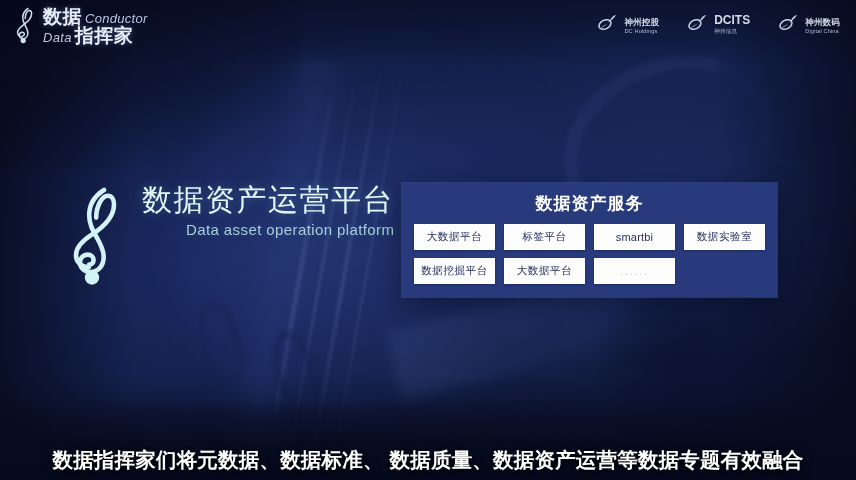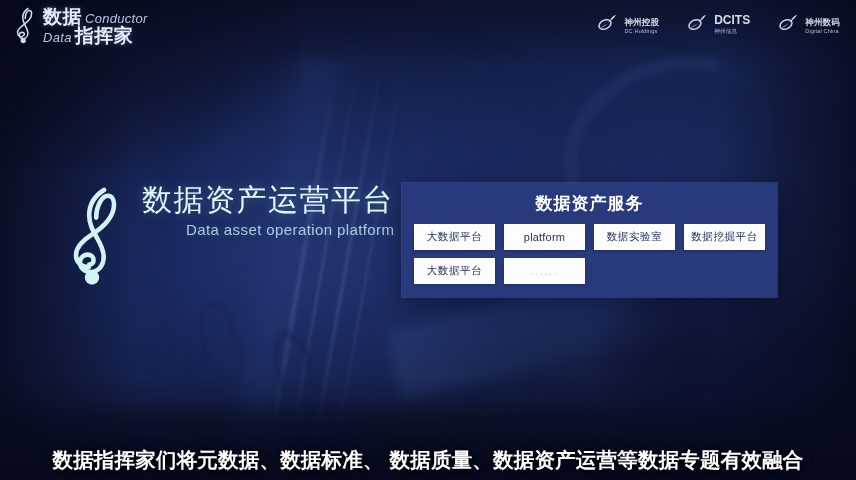--- a/index.html
+++ b/index.html
@@ -297,21 +297,22 @@
     <div class="hero-text">
       <div class="hero-title">数据资产运营平台</div>
       <div class="hero-sub">Data asset operation platform</div>
     </div>
   </div>
 
   <div class="panel">
     <div class="panel-title">数据资产服务</div>
     <div class="panel-grid">
       <div class="svc-card">大数据平台</div>
-      <div class="svc-card latin">platform</div>
+      <div class="svc-card">标签平台</div>
+      <div class="svc-card latin">smartbi</div>
       <div class="svc-card">数据实验室</div>
       <div class="svc-card">数据挖掘平台</div>
       <div class="svc-card">大数据平台</div>
       <div class="svc-card ellipsis">......</div>
     </div>
   </div>
 
   <div class="caption-band"></div>
   <div class="caption">数据指挥家们将元数据、数据标准、 数据质量、数据资产运营等数据专题有效融合</div>
 

